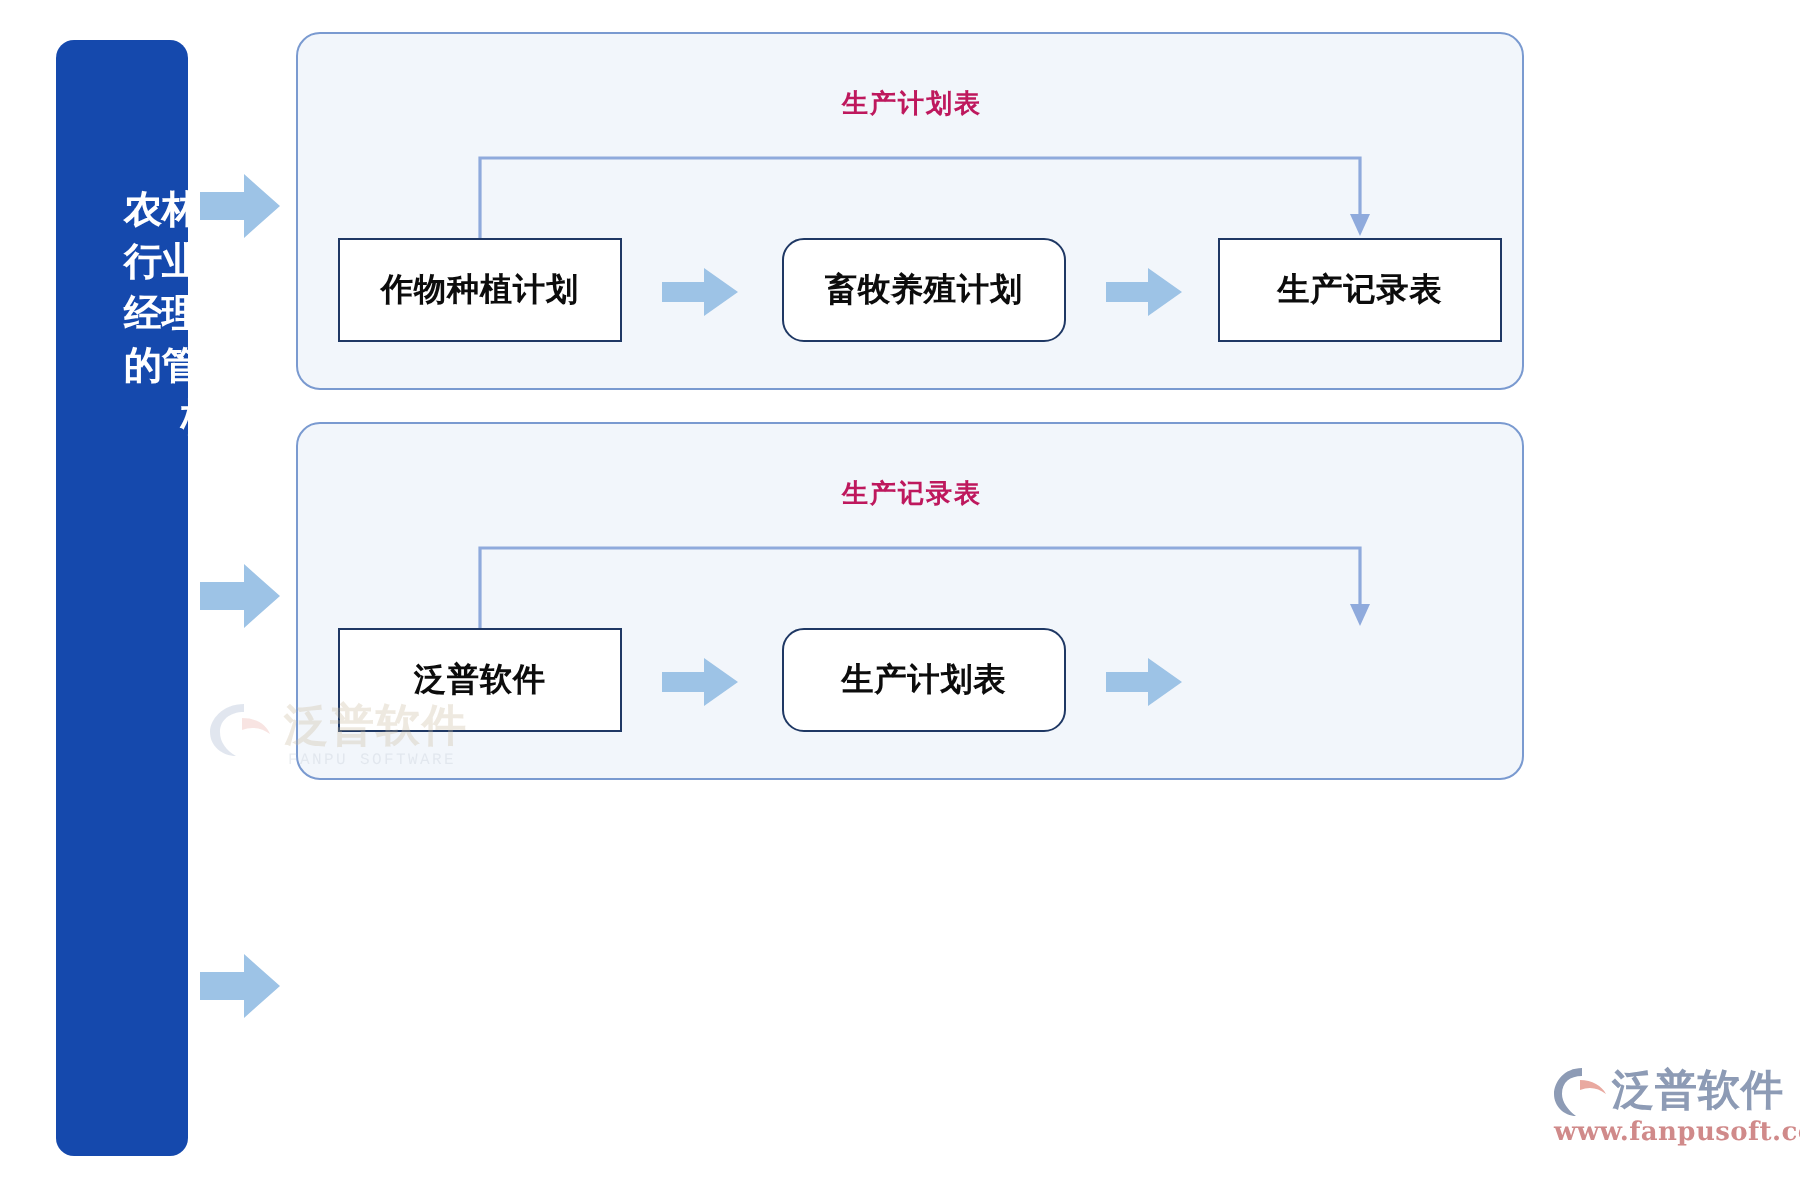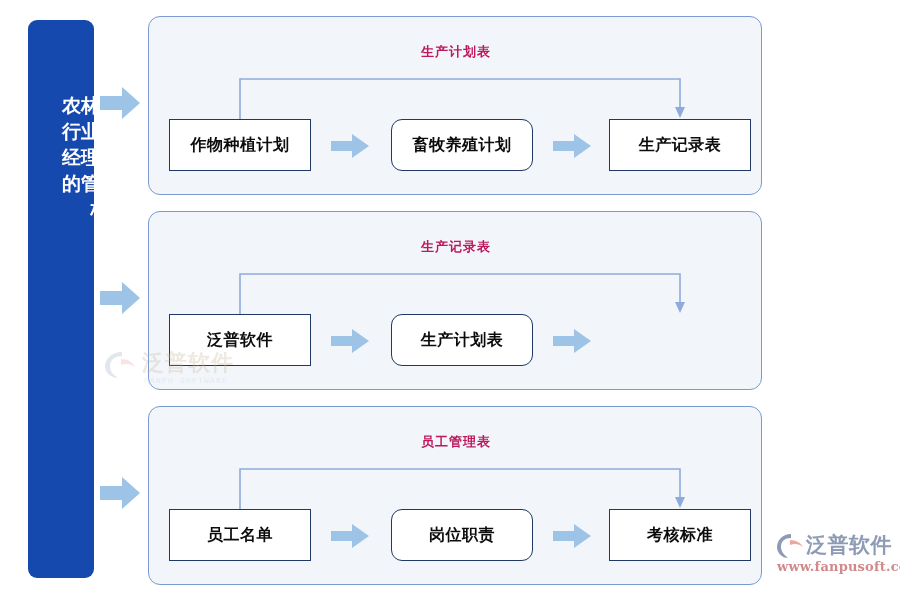--- a/index.html
+++ b/index.html
@@ -274,47 +274,20 @@
     <div class="step-box s1">生产计划表</div>
 
     <div class="step-arrow a1">
       <svg viewBox="0 0 38 26" xmlns="http://www.w3.org/2000/svg" aria-hidden="true">
         <path d="M0 8 L21 8 L21 1 L38 13 L21 25 L21 18 L0 18 Z" fill="#9DC3E6"></path>
       </svg>
     </div>
 
   </div>
 
-  <div class="panel" id="panel-2">
-
-    <svg class="connector" viewBox="0 0 614 179" xmlns="http://www.w3.org/2000/svg">
-      <path d="M91 102 L91 62 L531 62 L531 92" fill="none" stroke="#8FAADC" stroke-width="1.6"></path>
-      <path d="M531 101 L526 90 L536 90 Z" fill="#8FAADC"></path>
-    </svg>
-
-    <div class="panel-title">员工管理表</div>
-
-    <div class="step-box s0">员工名单</div>
-
-    <div class="step-arrow a0">
-      <svg viewBox="0 0 38 26" xmlns="http://www.w3.org/2000/svg" aria-hidden="true">
-        <path d="M0 8 L21 8 L21 1 L38 13 L21 25 L21 18 L0 18 Z" fill="#9DC3E6"></path>
-      </svg>
-    </div>
-
-    <div class="step-box s1">岗位职责</div>
-
-    <div class="step-arrow a1">
-      <svg viewBox="0 0 38 26" xmlns="http://www.w3.org/2000/svg" aria-hidden="true">
-        <path d="M0 8 L21 8 L21 1 L38 13 L21 25 L21 18 L0 18 Z" fill="#9DC3E6"></path>
-      </svg>
-    </div>
-
-    <div class="step-box s2">考核标准</div>
-  </div>
 
   <div class="watermark-center">
     <div class="wm-c-mark">
       <svg viewBox="0 0 36 30" xmlns="http://www.w3.org/2000/svg" aria-hidden="true">
         <path d="M18 2 C7 2 1 10 1 16 C1 23 7 28 14 28 C9 25 6 21 6 16 C6 10 11 6 18 6 Z" fill="#9FB0CC"></path>
         <path d="M17 9 C24 9 29 12 31 17 C27 14 22 13 17 15 Z" fill="#E9A9A0"></path>
       </svg>
     </div>
     <div class="wm-c-text">泛普软件</div>
     <div class="wm-c-sub">FANPU SOFTWARE</div>

